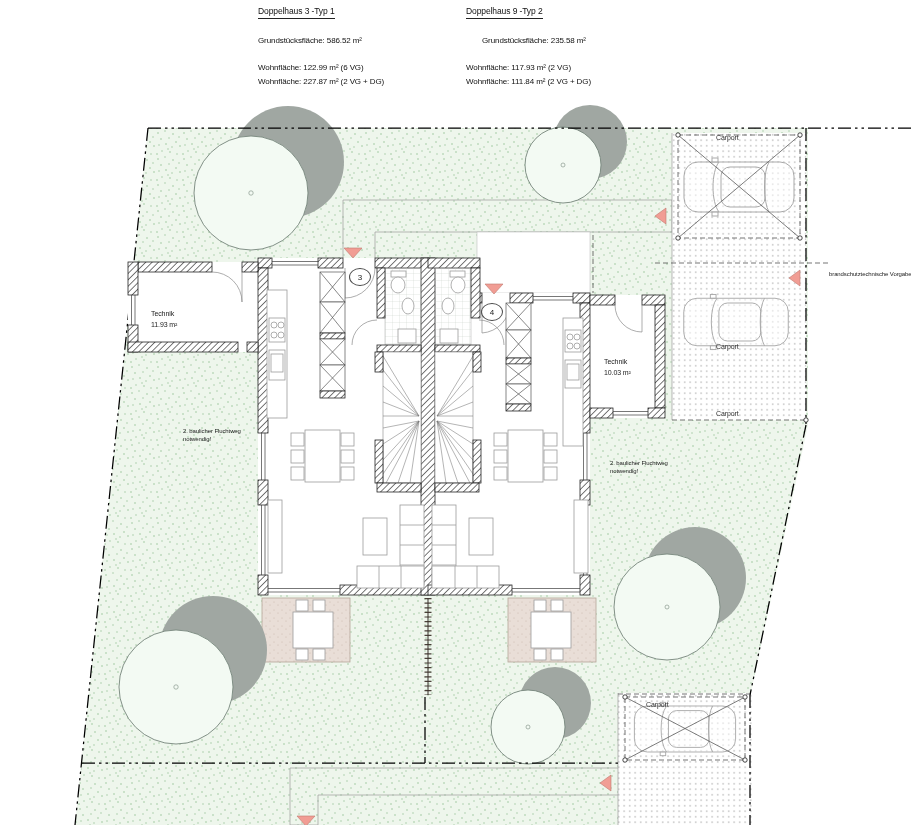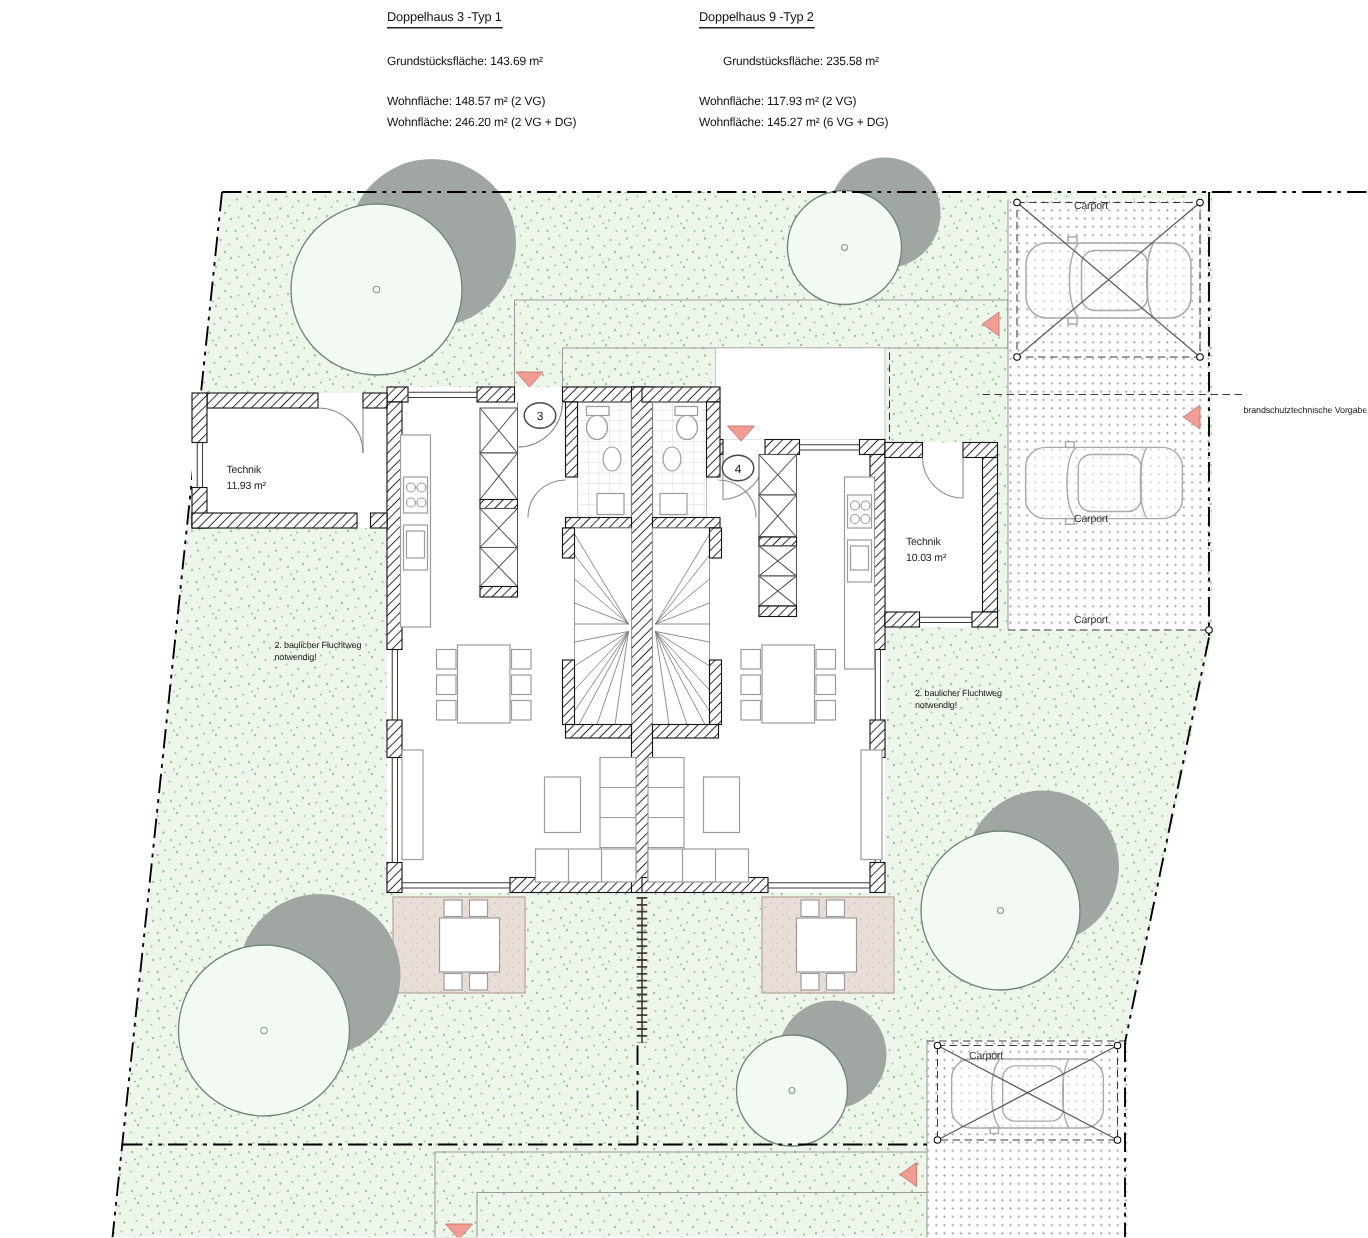--- a/index.html
+++ b/index.html
@@ -442,30 +442,30 @@
     <polygon class="tri" points="666,208 666,224 655,216"></polygon>
     <polygon class="tri" points="800,270 800,286 789,278"></polygon>
     <polygon class="tri" points="611,775 611,791 600,783"></polygon>
     <polygon class="tri" points="297,816 315,816 306,826"></polygon>
   </g>
 </svg>
 
 <div class="lbl hdr" style="left:258px;top:6px">
   <span class="hdr-title">Doppelhaus 3 -Typ 1</span>
 </div>
-<div class="lbl hdr" style="left:258px;top:36px">Grundstücksfläche: 143.69 m²</div>
-<div class="lbl hdr" style="left:258px;top:63px">Wohnfläche: 148.57 m² (2 VG)</div>
-<div class="lbl hdr" style="left:258px;top:77px">Wohnfläche: 246.20 m² (2 VG + DG)</div>
+<div class="lbl hdr" style="left:258px;top:36px">Grundstücksfläche: 586.52 m²</div>
+<div class="lbl hdr" style="left:258px;top:63px">Wohnfläche: 122.99 m² (6 VG)</div>
+<div class="lbl hdr" style="left:258px;top:77px">Wohnfläche: 227.87 m² (2 VG + DG)</div>
 
 <div class="lbl hdr" style="left:466px;top:6px">
   <span class="hdr-title">Doppelhaus 9 -Typ 2</span>
 </div>
 <div class="lbl hdr" style="left:482px;top:36px">Grundstücksfläche: 235.58 m²</div>
 <div class="lbl hdr" style="left:466px;top:63px">Wohnfläche: 117.93 m² (2 VG)</div>
-<div class="lbl hdr" style="left:466px;top:77px">Wohnfläche: 145.27 m² (6 VG + DG)</div>
+<div class="lbl hdr" style="left:466px;top:77px">Wohnfläche: 111.84 m² (2 VG + DG)</div>
 
 <div class="lbl room" style="left:151px;top:308px">
   <div>Technik</div>
   <div>11.93 m²</div>
 </div>
 <div class="lbl room" style="left:604px;top:356px">
   <div>Technik</div>
   <div>10.03 m²</div>
 </div>
 

